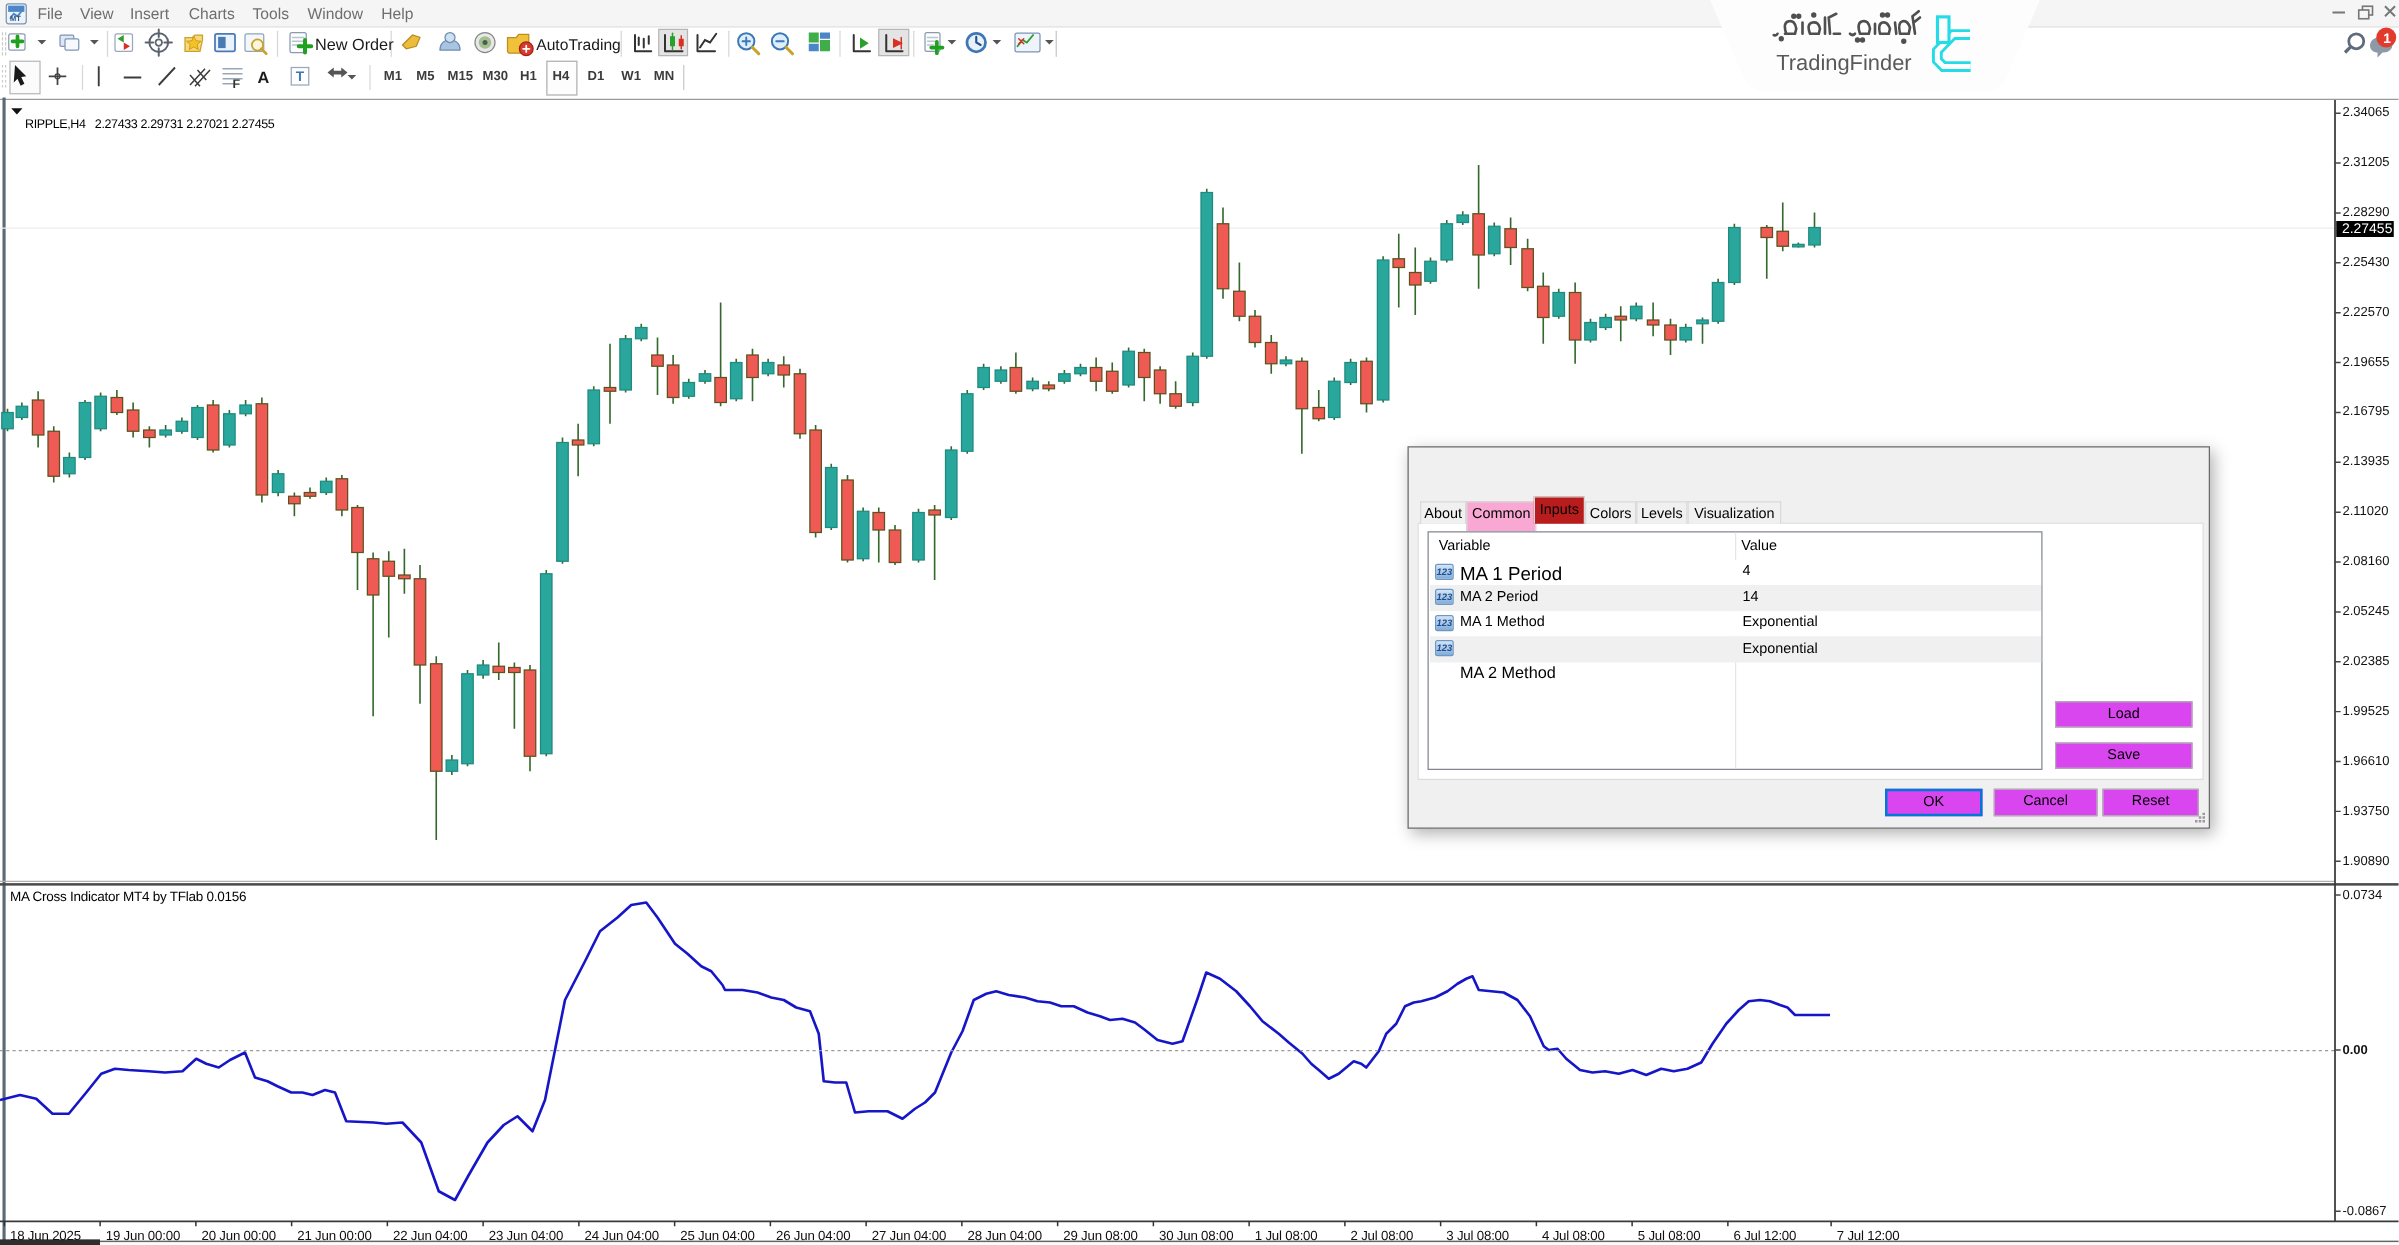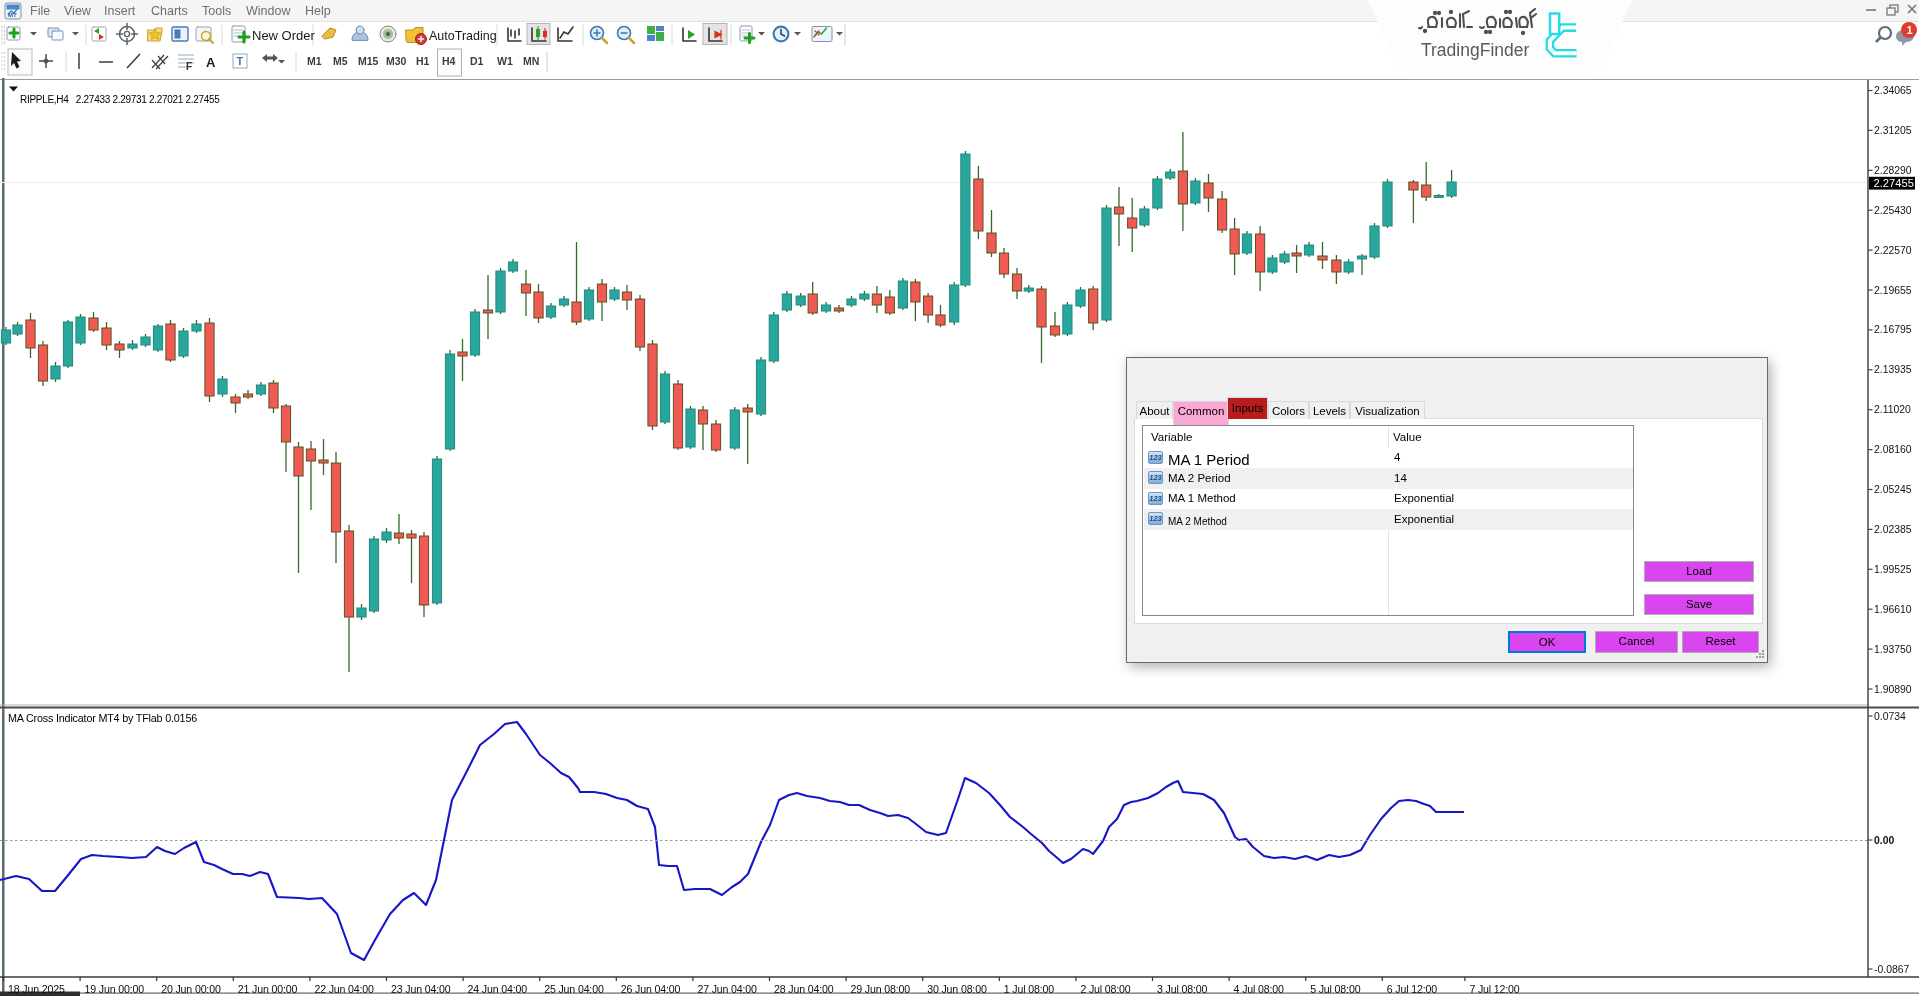--- a/index.html
+++ b/index.html
@@ -529,21 +529,21 @@
         <span style="position:absolute;left:24px;top:3.5px;font-size:11.5px;color:#000">MA 2 Period</span>
         <span style="position:absolute;left:250px;top:3.5px;font-size:11.5px;color:#000">14</span>
       </div>
   <div style="position:absolute;left:1px;top:62.7px;width:489px;height:20.6px;background:#fff">
         <span style="position:absolute;left:4px;top:3px;width:15px;height:13px;border-radius:2px;background:linear-gradient(180deg,#d4e5f5,#82abd8);border:1px solid #6b97c6;font-size:7.5px;font-weight:bold;font-style:italic;color:#1b4d8f;text-align:center;line-height:12px">123</span>
         <span style="position:absolute;left:24px;top:3.5px;font-size:11.5px;color:#000">MA 1 Method</span>
         <span style="position:absolute;left:250px;top:3.5px;font-size:11.5px;color:#000">Exponential</span>
       </div>
   <div style="position:absolute;left:1px;top:83.3px;width:489px;height:20.6px;background:#f0f0f0">
         <span style="position:absolute;left:4px;top:3px;width:15px;height:13px;border-radius:2px;background:linear-gradient(180deg,#d4e5f5,#82abd8);border:1px solid #6b97c6;font-size:7.5px;font-weight:bold;font-style:italic;color:#1b4d8f;text-align:center;line-height:12px">123</span>
-        <span style="position:absolute;left:24px;top:7px;font-size:10px;color:#000">MA 2 Method</span>
+        <span style="position:absolute;left:24px;top:21px;font-size:13px;color:#000">MA 2 Method</span>
         <span style="position:absolute;left:250px;top:3.5px;font-size:11.5px;color:#000">Exponential</span>
       </div>
  </div>
  <div class="btn" style="left:517px;top:203px;width:110px;height:21px">Load</div>
  <div class="btn" style="left:517px;top:236px;width:110px;height:21px">Save</div>
  <div class="btn" style="left:381px;top:273px;width:78px;height:22px;border:2px solid #0078d7;line-height:18px">OK</div>
  <div class="btn" style="left:468px;top:273px;width:83px;height:22px">Cancel</div>
  <div class="btn" style="left:555px;top:273px;width:77px;height:22px">Reset</div>
  <svg style="position:absolute;left:629px;top:292px" width="9" height="9">
       <g fill="#9a9a9a">

